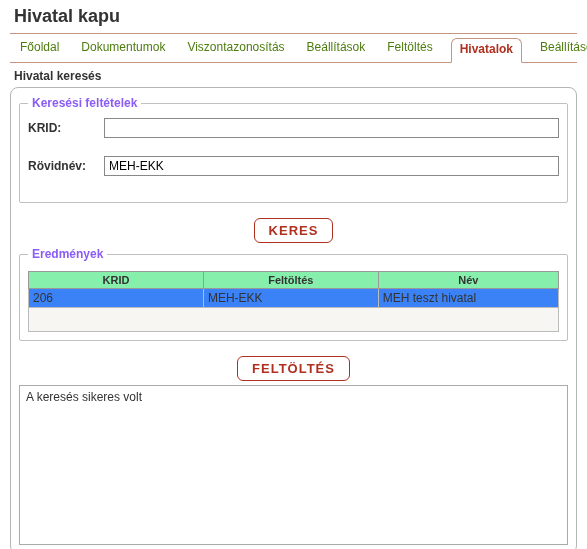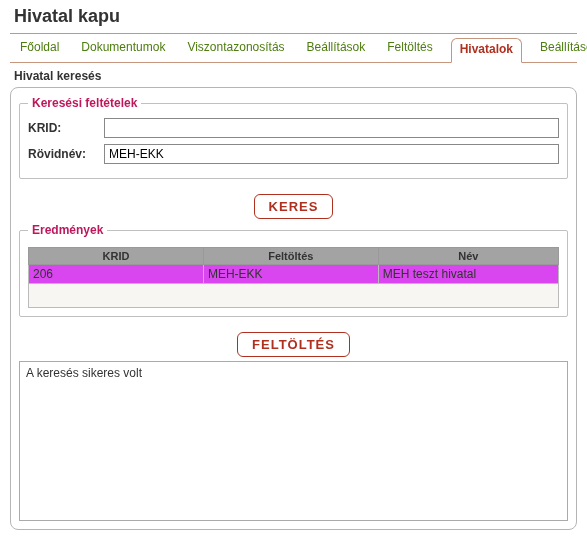--- a/index.html
+++ b/index.html
@@ -59,27 +59,27 @@
   }
   fieldset {
     border: 1px solid #c0c0c0;
     border-radius: 2px;
     margin: 2px 0 8px 0;
     padding: 8px 8px 8px 8px;
   }
   legend {
     font-size: 12px;
     font-weight: bold;
-    color: #be185d;
+    color: #8b5cf6;
     padding: 0 4px;
   }
   .form-row {
     display: flex;
     align-items: center;
-    margin-bottom: 6px;
+    margin-bottom: 18px;
     gap: 6px;
   }
   .form-label {
     width: 70px;
     font-weight: bold;
     color: #333;
   }
   .form-input {
     flex: 1;
     border: 1px solid #888;
@@ -106,31 +106,31 @@
     font-family: Arial, sans-serif;
     margin-top: 7px;
   }
   table.results {
     width: 100%;
     border-collapse: collapse;
     border: 1px solid #999;
     margin-top: 2px;
   }
   table.results th {
-    background: #a3a3a3;
+    background: #86efac;
     border: 1px solid #999;
     font-size: 11px;
     font-weight: bold;
     padding: 2px 4px;
   }
   table.results td {
     border: 1px solid #bbb;
     font-size: 12px;
     padding: 2px 4px;
-    background: #d946ef;
+    background: #3b82f6;
   }
   .results-pad {
     border: 1px solid #bbb;
     border-top: none;
     height: 24px;
     background: #f7f6f3;
   }
   .msg-label {
     font-weight: bold;
     margin: 6px 0 4px 2px;

